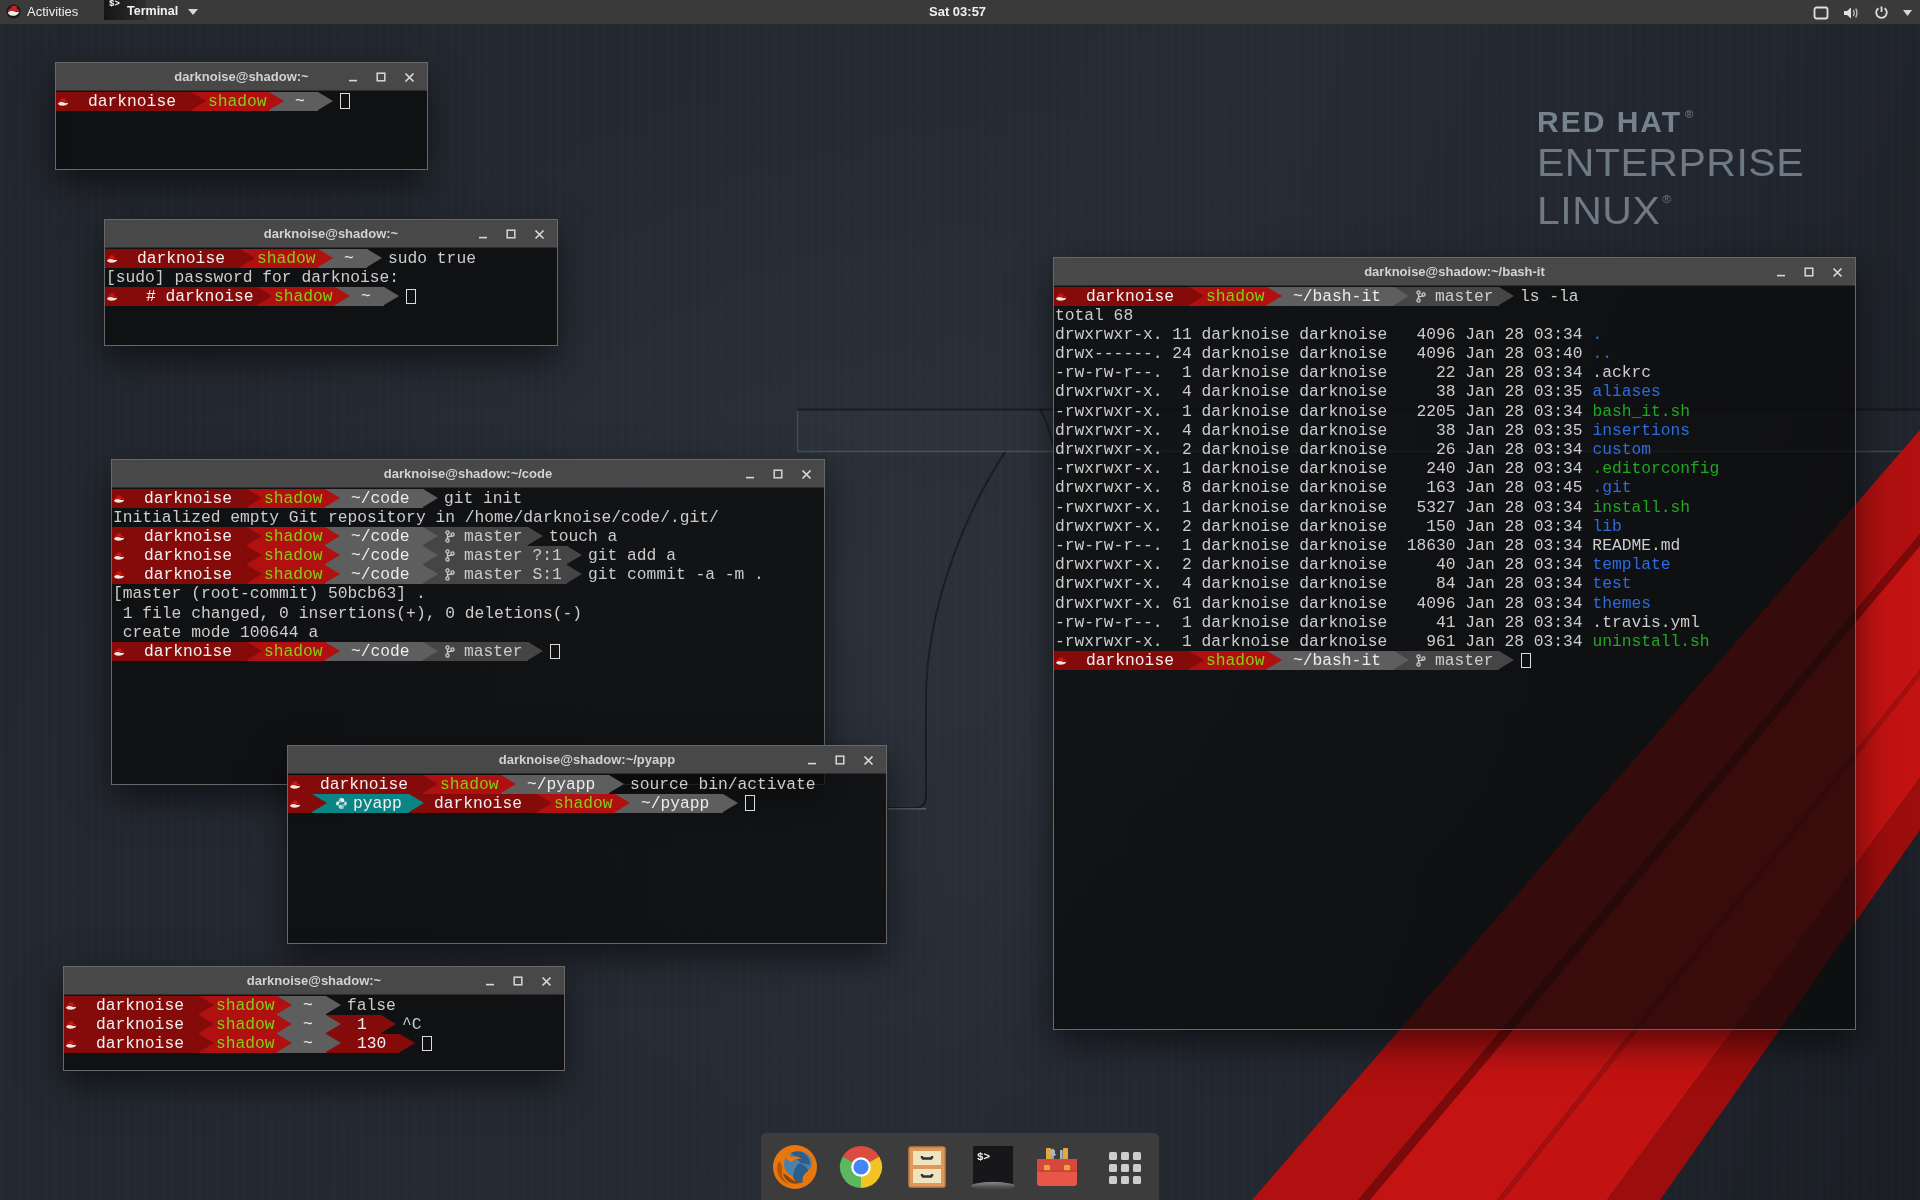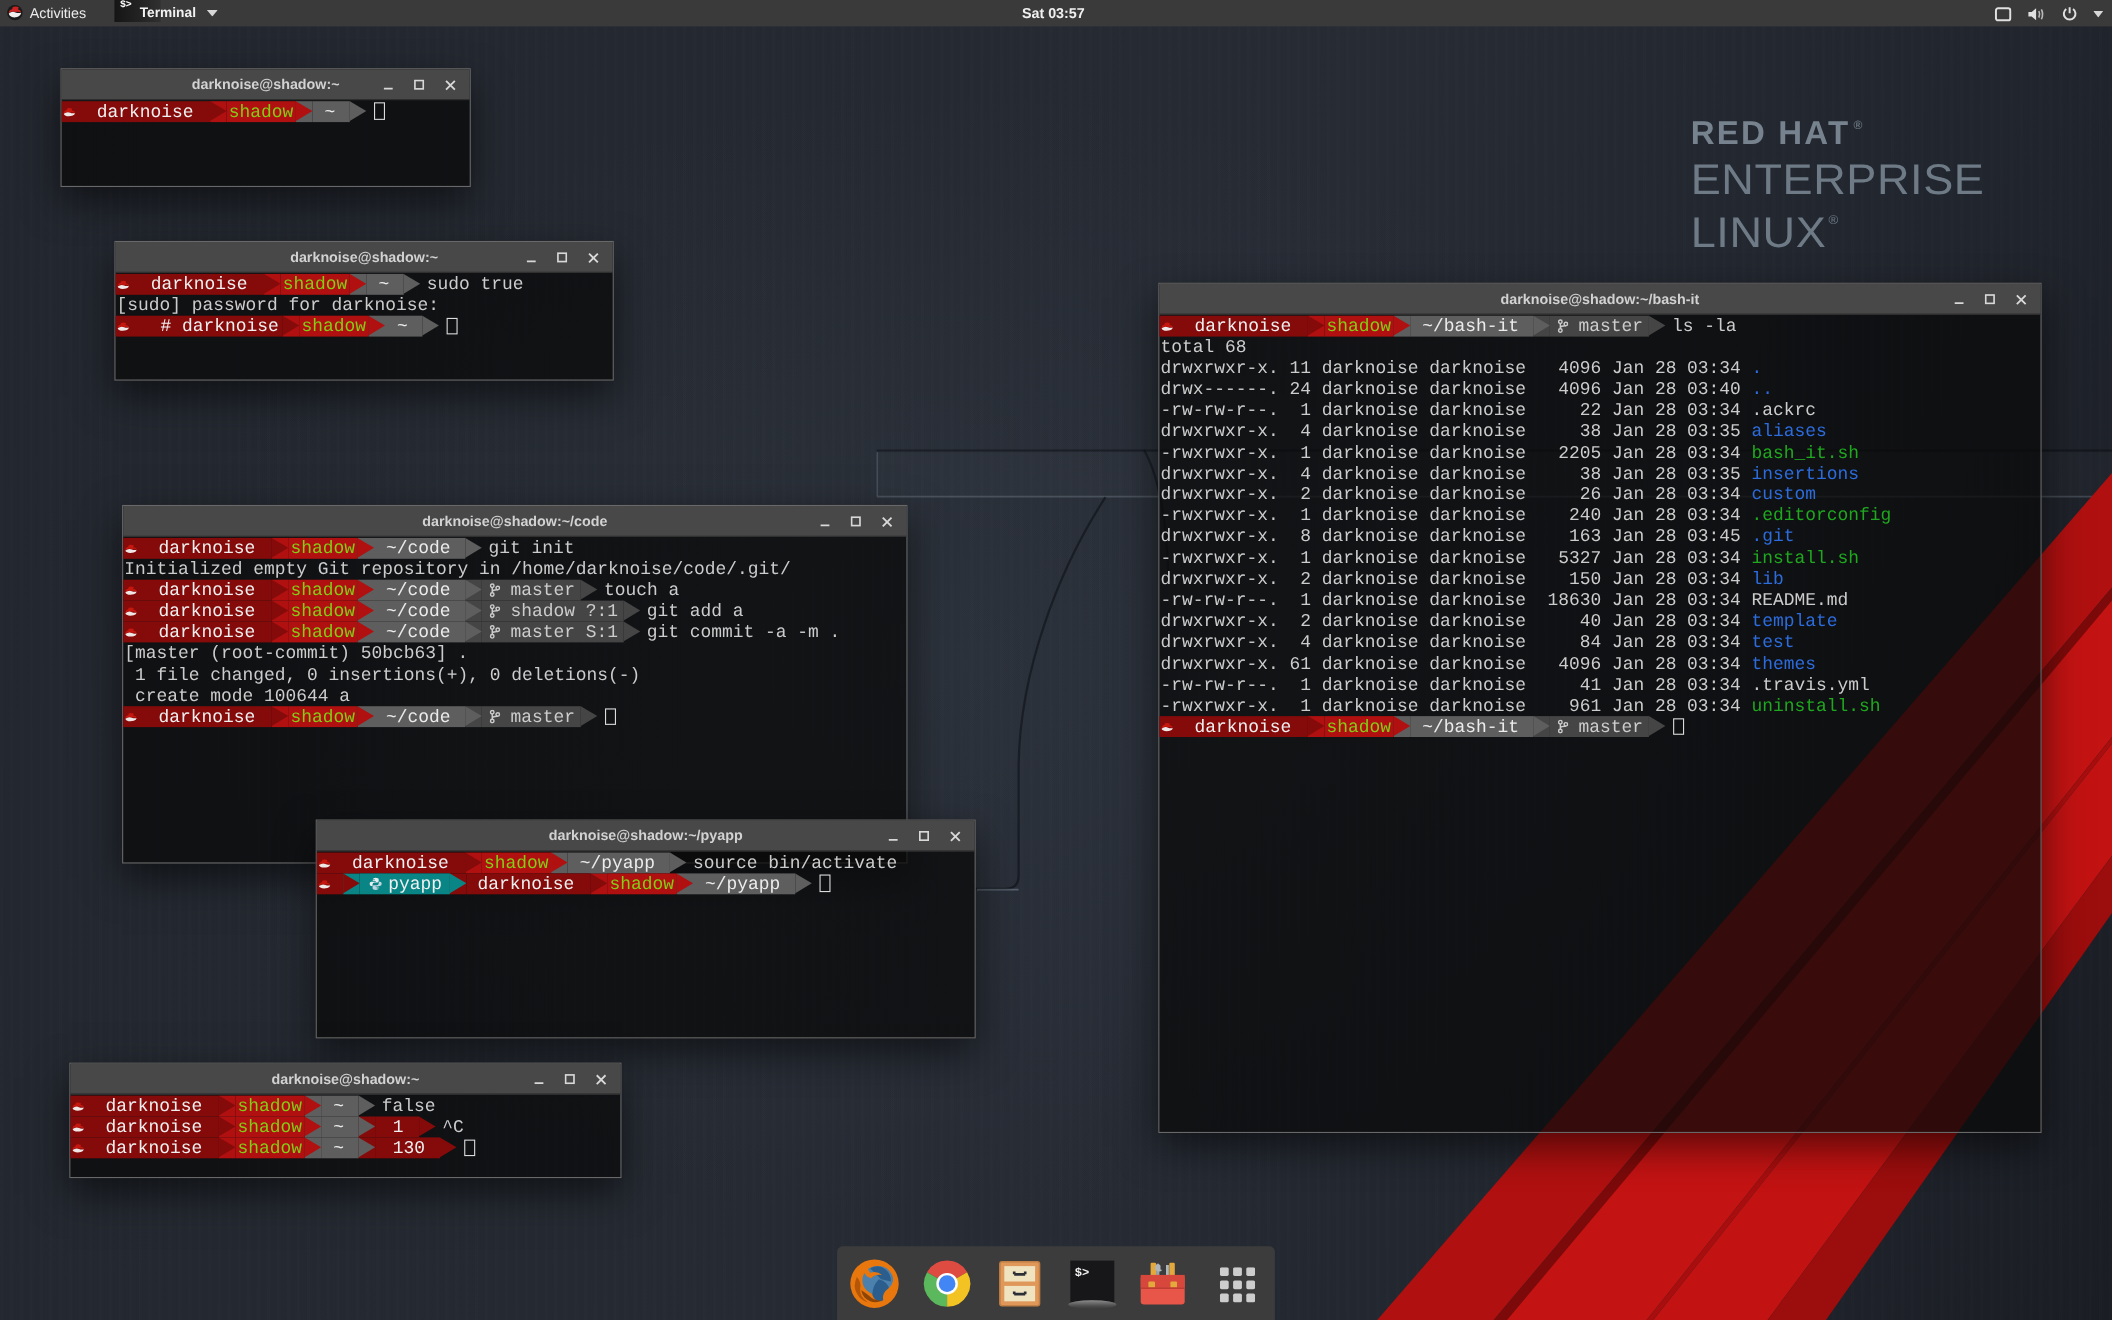--- a/index.html
+++ b/index.html
@@ -194,21 +194,21 @@
       <div class="row"><span class="sg ic" style="background:#850b0b;width:135px;padding-left:32px"><svg class="hat" width="12" height="10" viewBox="0 0 12 10">
             <path d="M1 6.2 Q1 3.6 3.5 3.2 L4 1.6 Q6.5 0.8 8.6 1.9 L8.2 3.4 Q11 3.8 11.2 5.6 Q9 4.6 6.8 5.2 Q3.5 3.9 1 6.2Z" fill="#c6170f"></path>
             <path d="M1 6.4 Q4 4.2 6.8 5.5 Q9 6.4 11.2 5.8 Q11 7.6 8.6 8.3 Q4.8 9.3 2.2 7.9 Q1.2 7.3 1 6.4Z" fill="#efe6e6"></path>
           </svg><b>darknoise</b></span><span class="ar" style="background:#b01010;"><i style="border-left-color:#850b0b"></i></span><span class="sg " style="background:#b01010;width:63px;padding-left:2px"><span class="sh">shadow</span></span><span class="ar" style="background:#5e5e5e;"><i style="border-left-color:#b01010"></i></span><span class="sg " style="background:#5e5e5e;width:83px;padding-left:11px"><span class="dr">~/code</span></span><span class="ar" style="background:#454545;"><i style="border-left-color:#5e5e5e"></i></span><span class="sg " style="background:#454545;width:129px;padding-left:7px"><svg class="br" width="10" height="13" viewBox="0 0 10 13">
             <g stroke="#cccccc" stroke-width="1.3" fill="none">
               <circle cx="2.5" cy="2.5" r="1.6"></circle>
               <circle cx="2.5" cy="10.5" r="1.6"></circle>
               <circle cx="7.5" cy="4.5" r="1.6"></circle>
               <path d="M2.5 4.2 V8.9 M2.5 8 Q2.5 6 7.5 6.2"></path>
             </g>
-          </svg><span class="gt">shadow ?:1</span></span><span class="ar" style=""><i style="border-left-color:#454545"></i></span><span class="cmd">git add a</span></div>
+          </svg><span class="gt">master ?:1</span></span><span class="ar" style=""><i style="border-left-color:#454545"></i></span><span class="cmd">git add a</span></div>
       <div class="row"><span class="sg ic" style="background:#850b0b;width:135px;padding-left:32px"><svg class="hat" width="12" height="10" viewBox="0 0 12 10">
             <path d="M1 6.2 Q1 3.6 3.5 3.2 L4 1.6 Q6.5 0.8 8.6 1.9 L8.2 3.4 Q11 3.8 11.2 5.6 Q9 4.6 6.8 5.2 Q3.5 3.9 1 6.2Z" fill="#c6170f"></path>
             <path d="M1 6.4 Q4 4.2 6.8 5.5 Q9 6.4 11.2 5.8 Q11 7.6 8.6 8.3 Q4.8 9.3 2.2 7.9 Q1.2 7.3 1 6.4Z" fill="#efe6e6"></path>
           </svg><b>darknoise</b></span><span class="ar" style="background:#b01010;"><i style="border-left-color:#850b0b"></i></span><span class="sg " style="background:#b01010;width:63px;padding-left:2px"><span class="sh">shadow</span></span><span class="ar" style="background:#5e5e5e;"><i style="border-left-color:#b01010"></i></span><span class="sg " style="background:#5e5e5e;width:83px;padding-left:11px"><span class="dr">~/code</span></span><span class="ar" style="background:#454545;"><i style="border-left-color:#5e5e5e"></i></span><span class="sg " style="background:#454545;width:129px;padding-left:7px"><svg class="br" width="10" height="13" viewBox="0 0 10 13">
             <g stroke="#cccccc" stroke-width="1.3" fill="none">
               <circle cx="2.5" cy="2.5" r="1.6"></circle>
               <circle cx="2.5" cy="10.5" r="1.6"></circle>
               <circle cx="7.5" cy="4.5" r="1.6"></circle>
               <path d="M2.5 4.2 V8.9 M2.5 8 Q2.5 6 7.5 6.2"></path>
             </g>

